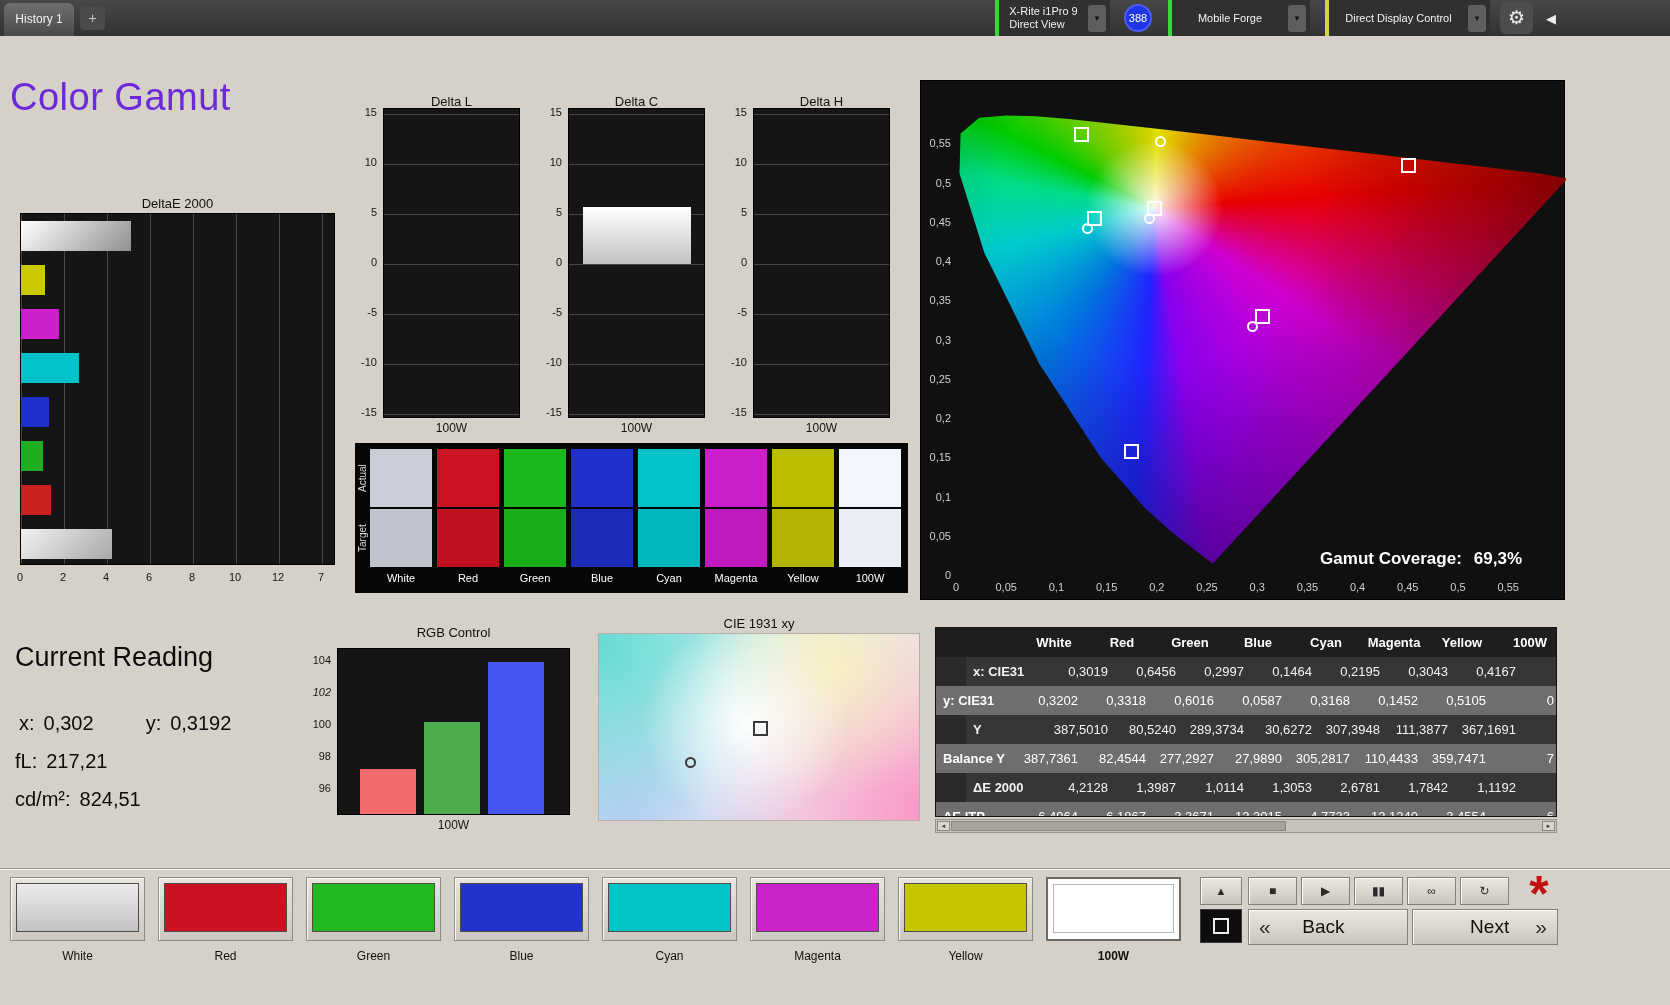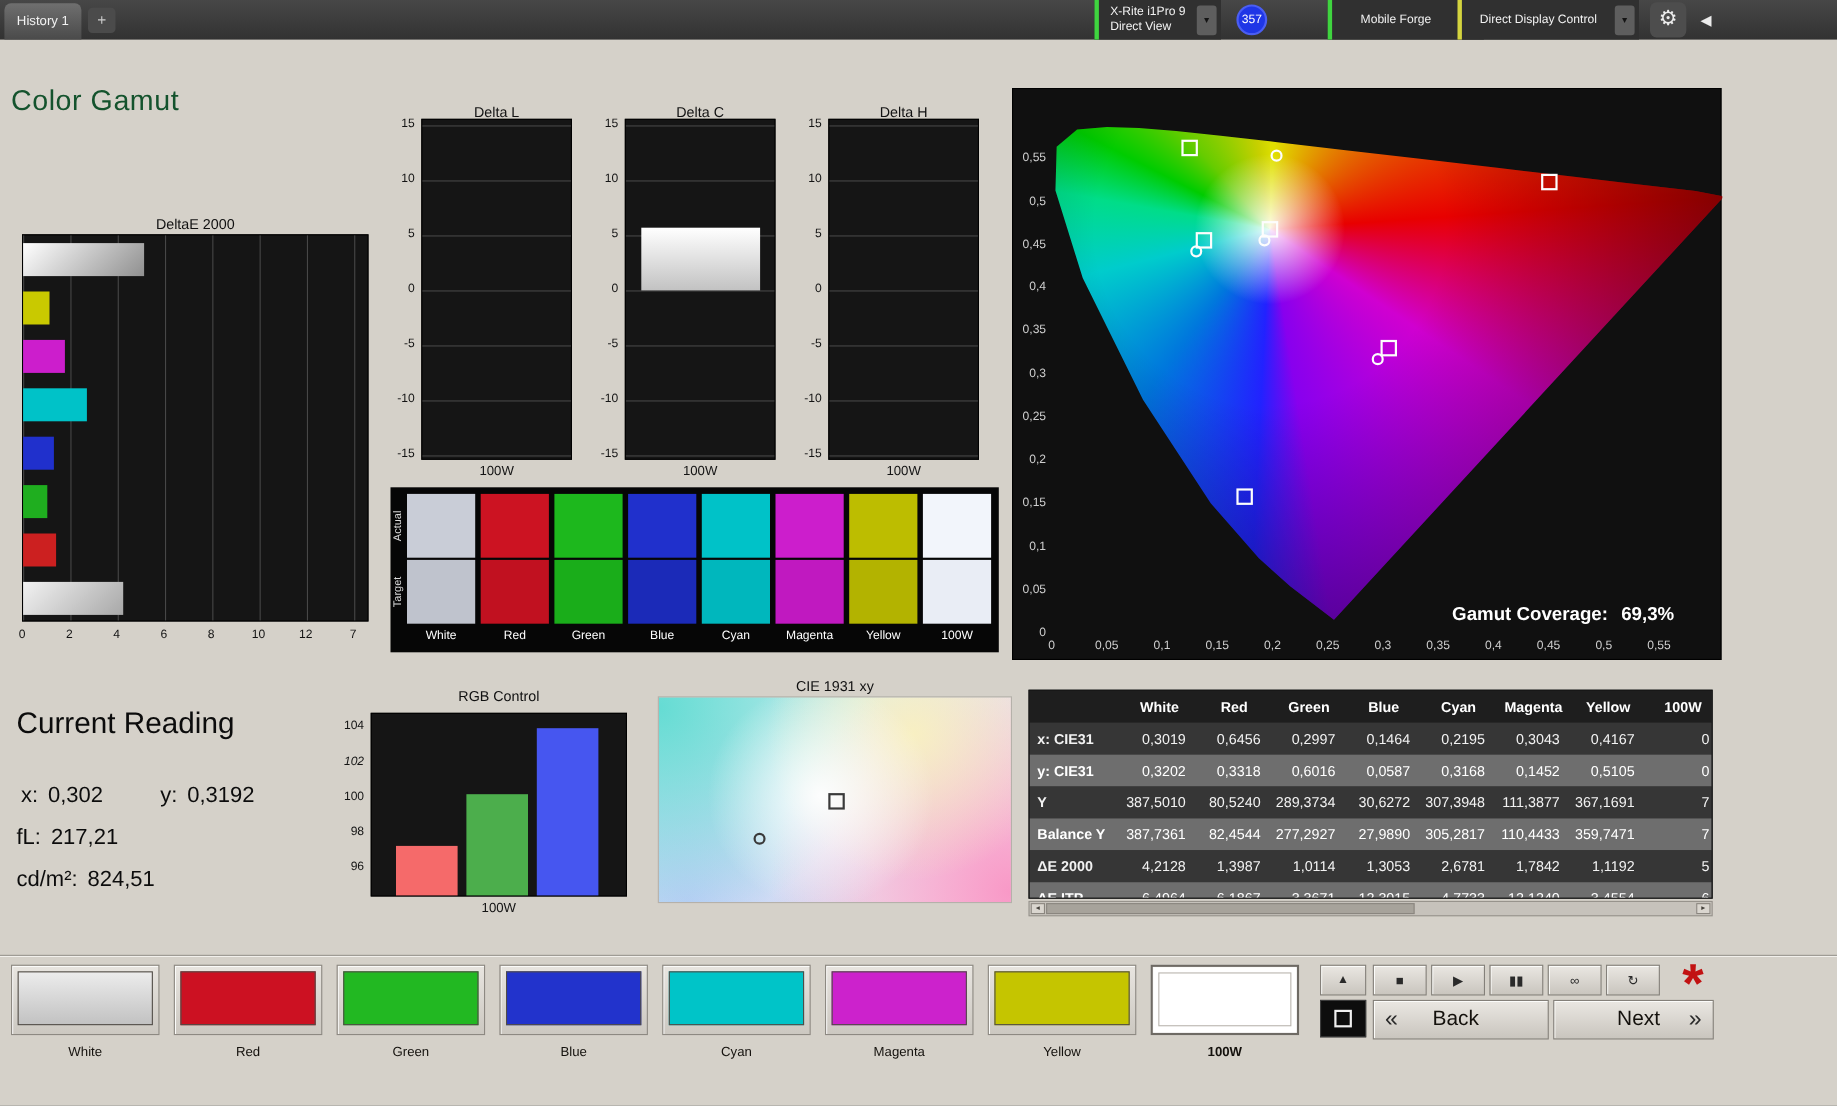--- a/index.html
+++ b/index.html
@@ -15,21 +15,21 @@
   .device{position:absolute;top:0;height:36px;background:#303030;display:flex;align-items:center;justify-content:space-between;}
   .accent{width:4px;align-self:stretch;}
   .dtext{color:#f2f2f2;font-size:11px;padding:0 9px;line-height:13px;white-space:nowrap;}
   .chev{width:18px;height:27px;background:#5e5e5e;border-radius:3px;color:#141414;font-size:8px;line-height:27px;text-align:center;margin-right:4px;}
   .badge{position:absolute;top:4px;width:28px;height:28px;border-radius:50%;background:#1f36e6;border:2px solid #4b5ef2;
        color:#fff;font-size:11px;line-height:24px;text-align:center;box-sizing:border-box;}
   .gearbtn{position:absolute;top:2px;width:33px;height:32px;background:#4d4d4d;border-radius:6px;color:#ececec;
        font-size:19px;line-height:32px;text-align:center;}
   .collapse{position:absolute;top:11px;color:#ececec;font-size:13px;}
 
-  .page-title{position:absolute;left:10px;top:76px;font-size:26px;color:#14532d;letter-spacing:.5px;}
+  .page-title{position:absolute;left:10px;top:76px;font-size:38px;color:#6d28d9;letter-spacing:.5px;}
 
   
   .ctitle{position:absolute;font-size:13px;color:#111;text-align:center;}
   .panel{position:absolute;background:#151515;border:1px solid #000;box-sizing:border-box;}
   .vgrid{position:absolute;top:0;bottom:0;width:1px;background:#474747;}
   .hgrid{position:absolute;left:0;right:0;height:1px;background:#474747;}
   .hbar{position:absolute;left:0;}
   .vbar{position:absolute;}
   .tick{position:absolute;font-size:11px;color:#141414;}
   .tick.r{text-align:right;}
@@ -80,21 +80,21 @@
       linear-gradient(135deg,#c2ecee,#fcecf4);}
 
   
   .dtable{position:absolute;left:935px;top:627px;width:622px;height:190px;overflow:hidden;background:#2a2a2a;
        border:1px solid #151515;box-sizing:border-box;font-size:13px;}
   .trow{display:flex;height:29px;line-height:29px;white-space:nowrap;}
   .thead{background:#1e1e1e;color:#fff;font-weight:bold;}
   .c0{width:84px;min-width:84px;padding-left:7px;font-weight:bold;box-sizing:border-box;}
   .cv{width:68px;min-width:68px;text-align:right;padding-right:10px;box-sizing:border-box;}
   .thead .cv{text-align:center;padding-right:0;}
-  .r-odd{background:#363636;color:#f2f2f2;}
+  .r-odd{background:#363636;color:#f2f2f2;margin-left:30px;}
   .r-even{background:#6e6e6e;color:#fff;}
 
   .hscroll{position:absolute;left:935px;top:819px;width:622px;height:14px;background:#c6c2bb;border:1px solid #97938c;box-sizing:border-box;}
   .harrow{position:absolute;top:1px;width:13px;height:10px;background:#dad6cf;border:1px solid #8a867f;
        font-size:6px;line-height:9px;text-align:center;color:#44403a;box-sizing:border-box;}
   .harrow.left{left:1px;}
   .harrow.right{right:1px;}
   .hthumb{position:absolute;left:15px;top:1px;width:335px;height:10px;background:#a7a39b;border:1px solid #8a867f;box-sizing:border-box;}
 
   
@@ -129,23 +129,23 @@
 
     <div class="device" style="left:995px;width:115px;">
       <div class="accent" style="background:#3fd43f;"></div>
       <div class="dtext">
         <div>X-Rite i1Pro 9</div>
         <div>Direct View</div>
       </div>
       <div class="chev">▼</div>
     </div>
 
-    <div class="badge" style="left:1124px;">357</div>
-
-    <div class="device" style="left:1168px;width:142px;margin-left:39px;">
+    <div class="badge" style="left:1124px;">388</div>
+
+    <div class="device" style="left:1168px;width:142px;">
       <div class="accent" style="background:#3fd43f;"></div>
       <div class="dtext">Mobile Forge</div>
       <div class="chev">▼</div>
     </div>
 
     <div class="device" style="left:1325px;width:165px;">
       <div class="accent" style="background:#d4d43f;"></div>
       <div class="dtext">Direct Display Control</div>
       <div class="chev">▼</div>
     </div>

